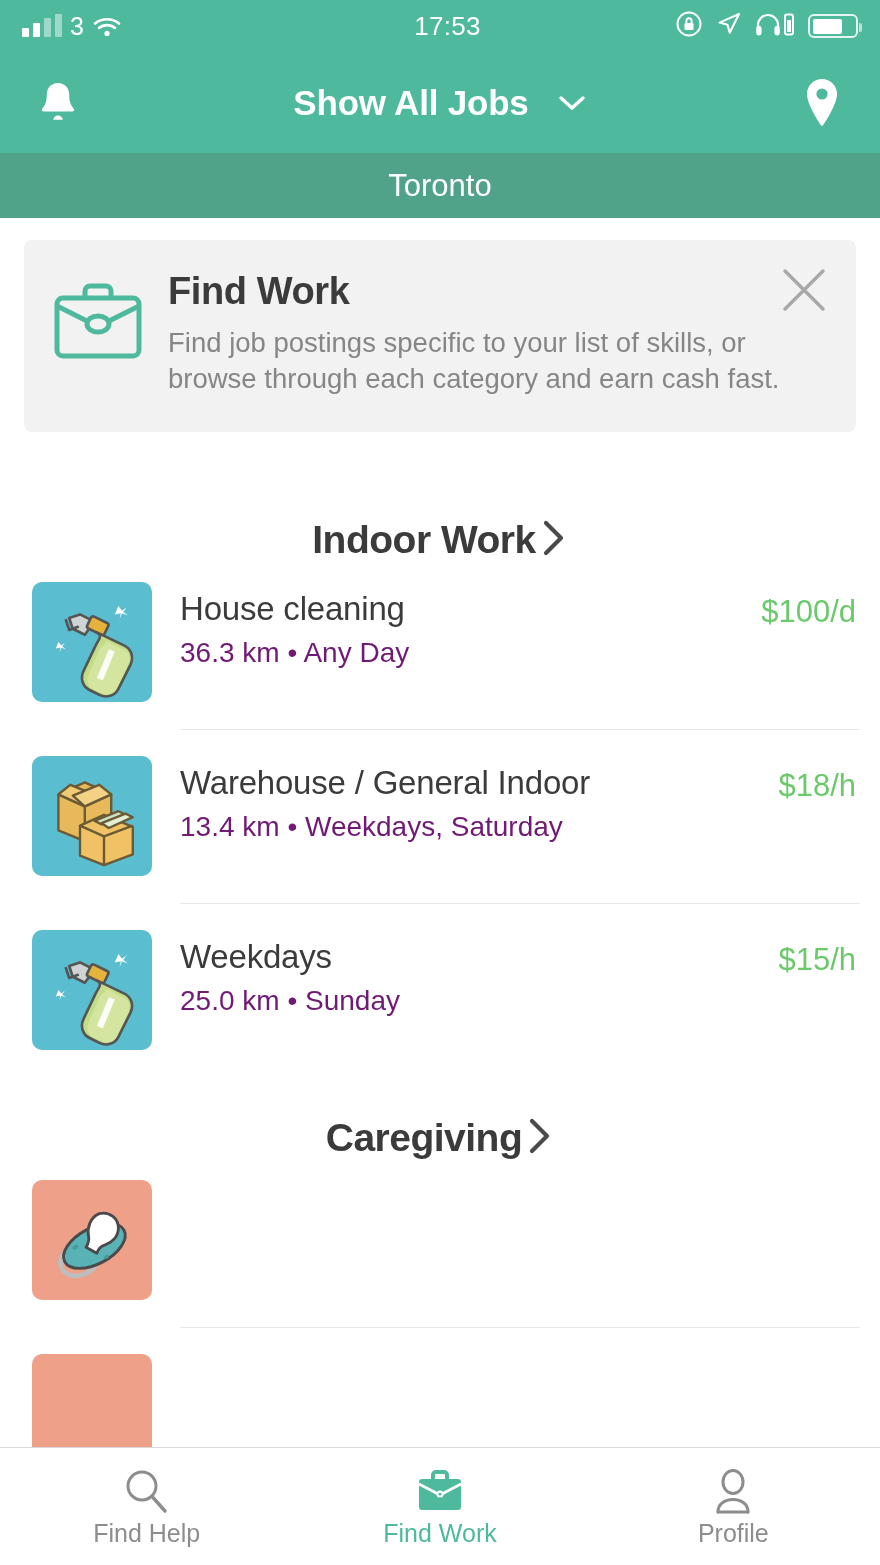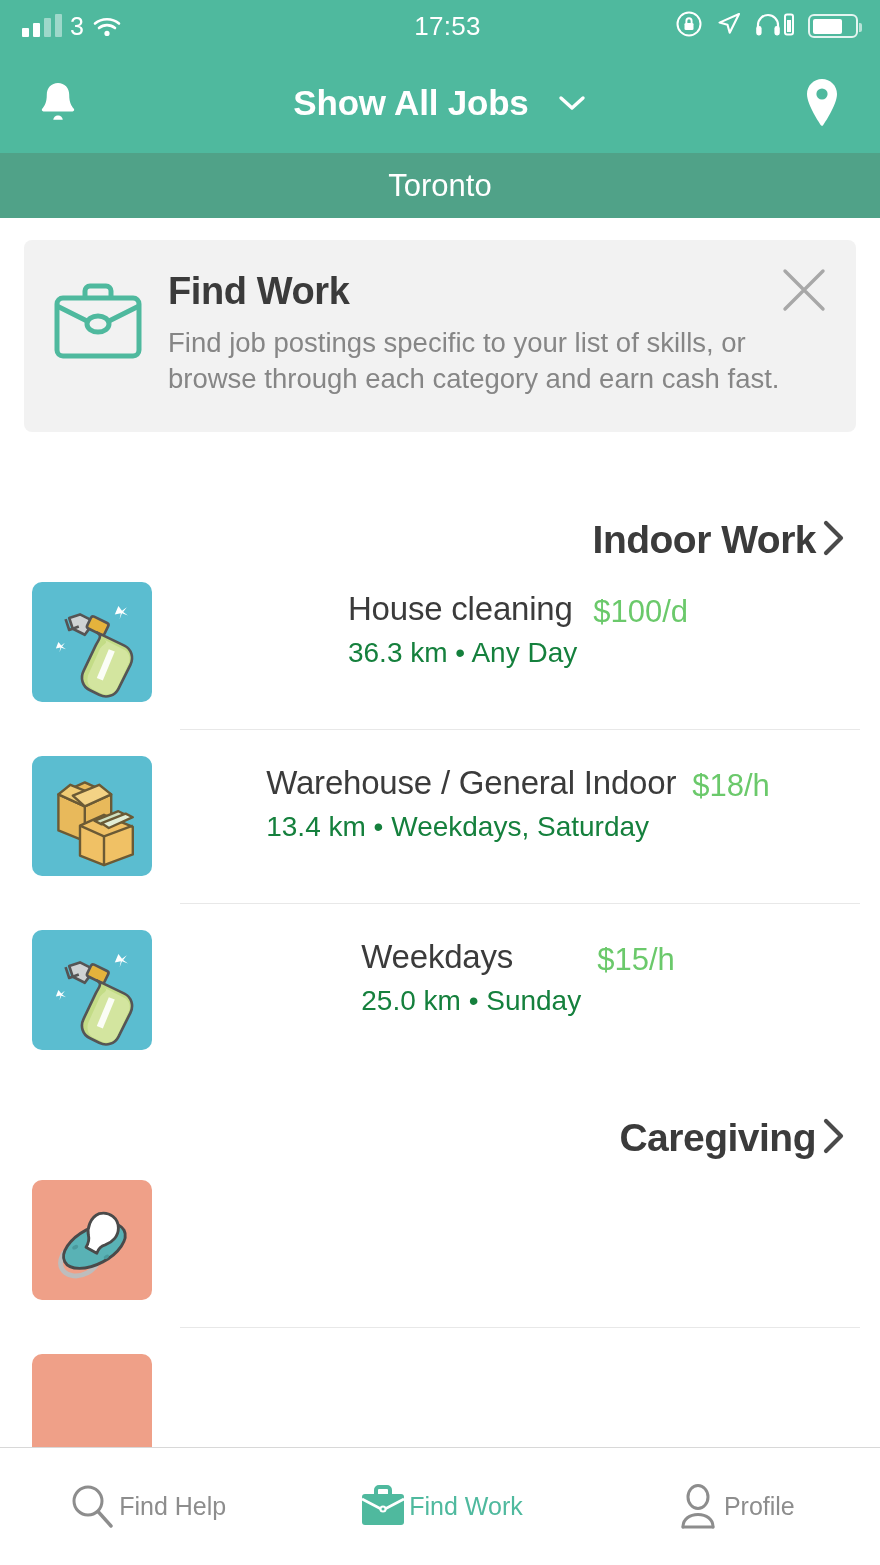--- a/index.html
+++ b/index.html
@@ -80,64 +80,64 @@
   .promo-text {
     font-size:27.5px; color:#868686; line-height:1.32; font-weight:400;
   }
   .promo-close {
     position:absolute; top:22px; right:24px; width:56px; height:56px;
     display:flex; align-items:center; justify-content:center;
   }
 
   
   .section-head {
-    display:flex; align-items:center; justify-content:flex-end;
+    display:flex; align-items:center; justify-content:center;
     padding:0 30px 0 32px; margin-top:64px; margin-bottom:18px;
   }
   .section-head.first { margin-top:84px; }
   .section-title {
     font-size:39px; font-weight:bold; color:#3b3b3b; letter-spacing:-.5px;
   }
 
   .row { display:flex; align-items:flex-start; padding:0 24px 0 32px; position:relative; }
   .row-tile {
     width:120px; height:120px; border-radius:10px; flex:0 0 auto;
     position:relative; overflow:hidden;
   }
   .row-main {
     flex:1; margin-left:28px; padding-top:8px; min-width:0;
-    display:flex; align-items:flex-start; justify-content:center;
+    display:flex; align-items:flex-start; justify-content:space-between;
   }
   .row-texts { min-width:0; }
   .row-title {
     font-size:33px; color:#3b3b3b; font-weight:400; white-space:nowrap;
     letter-spacing:-.2px;
   }
   .row-sub {
-    font-size:28px; color:#15803d; margin-top:9px; white-space:nowrap;
+    font-size:28px; color:#701a75; margin-top:9px; white-space:nowrap;
   }
   .row-price {
     font-size:31px; color:#6BC96B; font-weight:400;
     white-space:nowrap; padding-left:16px; padding-top:4px;
   }
   .divider {
     height:1px; background:#e8e8e8; margin:27px 20px 26px 180px;
   }
 
   
   .tile-svg { width:100%; height:100%; display:block; }
 
   
   .tabbar {
     position:absolute; left:0; bottom:0; width:880px; height:118px;
     background:#fff; border-top:1px solid #d8d8d8;
     display:flex; align-items:center;
   }
   .tab {
-    flex:1; display:flex; flex-direction:row;
+    flex:1; display:flex; flex-direction:column;
     align-items:center; justify-content:center; gap:0; height:100%;
   }
   .tab-label { font-size:25px; color:#8d8d8d; }
   .tab.active .tab-label { color:#4FB99E; }
   .tab-ico { height:54px; display:flex; align-items:center; justify-content:center; }
 </style>
 </head>
 <body>
 
 <div class="statusbar">

